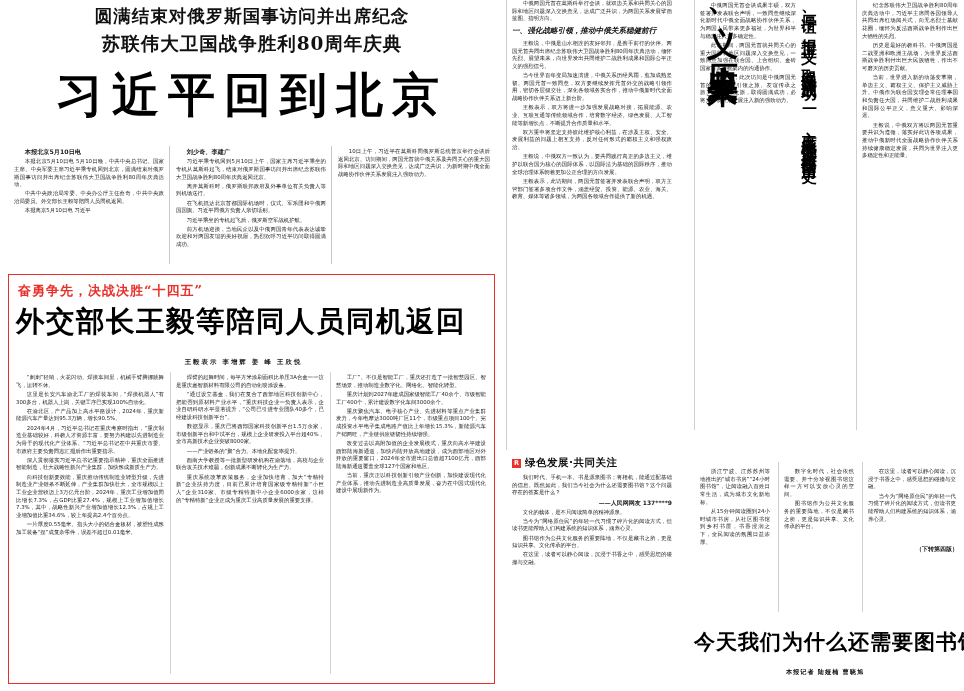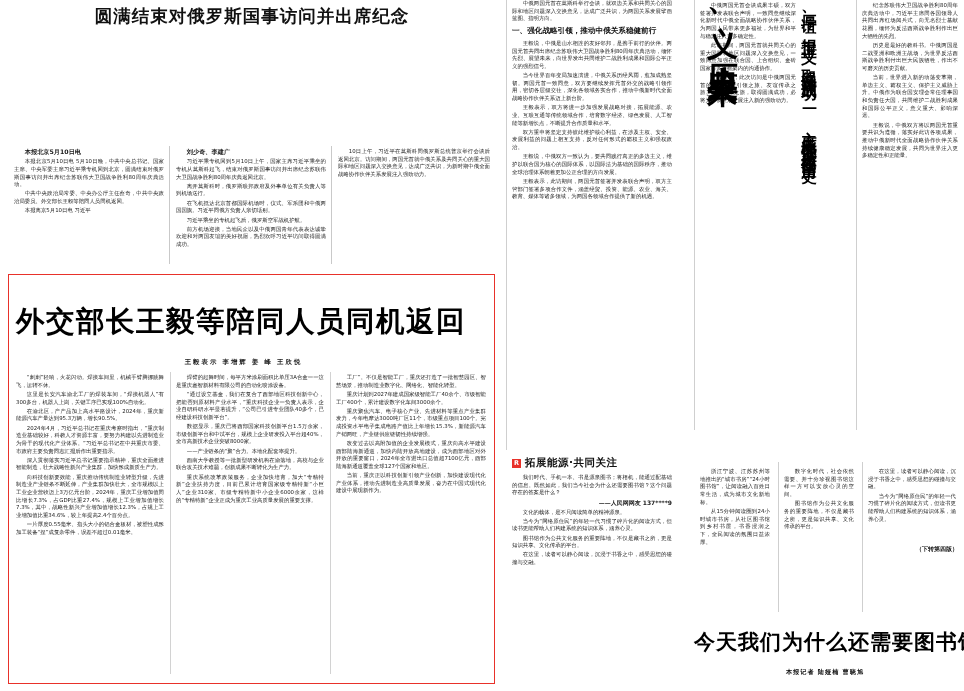--- a/index.html
+++ b/index.html
@@ -40,21 +40,21 @@
 
   .fcol{position:absolute;top:374px;}
   .fc1{left:16px;width:148px;}
   .fc2{left:176px;width:148px;}
   .fc3{left:336px;width:150px;}
   .fvr1{position:absolute;left:170px;top:372px;height:302px;width:1px;background:#d2d2d2;}
   .fvr2{position:absolute;left:330px;top:372px;height:302px;width:1px;background:#d2d2d2;}
 
   
   .mid{position:absolute;left:512px;top:0;width:160px;height:691px;}
-  .mid-head{font-weight:bold;font-size:7.6px;line-height:1.5;margin:0 0 4px 0;text-align:justify;}
+  .mid-head{font-weight:bold;font-size:7.6px;line-height:1.5;margin:0 0 4px 0;text-align:justify;font-style:italic;}
   .midvr{position:absolute;left:506px;top:0;width:1px;height:450px;background:#cfcfcf;}
 
   
   .reader-head{position:absolute;left:512px;top:456px;width:160px;display:flex;align-items:center;gap:4px;}
   .reader-flag{width:9px;height:9px;background:#e8312a;color:#fff;font-size:6.5px;line-height:9px;text-align:center;font-weight:bold;}
   .reader-title{font-weight:bold;font-size:10.5px;letter-spacing:.5px;color:#111;}
   .reader-body{position:absolute;left:512px;top:474px;width:160px;}
   .sign{text-align:right;font-weight:bold;font-size:6px;margin-top:2px;}
 
   
@@ -82,20 +82,22 @@
 </style>
 </head>
 <body>
 
 <div class="page">
 
   <div class="left">
 
     <div class="masthead">
       <div class="mh-line1">圆满结束对俄罗斯国事访问并出席纪念</div>
+      <div class="mh-line2">苏联伟大卫国战争胜利80周年庆典</div>
+      <div class="mh-title">习近平回到北京</div>
     </div>
 
     <div class="vr1"></div>
     <div class="vr2"></div>
 
     <div class="dateline tiny">
       <p><span class="dl-strong">本报北京5月10日电</span></p>
       <p>本报北京5月10日电 5月10日晚，中共中央总书记、国家主席、中央军委主席习近平乘专机回到北京，圆满结束对俄罗斯国事访问并出席纪念苏联伟大卫国战争胜利80周年庆典活动。</p>
       <p>中共中央政治局常委、中央办公厅主任蔡奇，中共中央政治局委员、外交部长王毅等陪同人员同机返回。</p>
       <p>本报离京5月10日电 习近平</p>
@@ -108,20 +110,21 @@
       <p>在飞机抵达北京首都国际机场时，仪式、军乐团和中俄两国国旗。习近平同俄方负责人亲切话别。</p>
       <p>习近平乘坐的专机起飞后，俄罗斯空军战机护航。</p>
       <p>前方机场迎接，当地民众以及中俄两国青年代表表达诚挚欢迎和对两国友谊的美好祝愿，热烈欢呼习近平访问取得圆满成功。</p>
     </div>
 
     <div class="col3 tiny">
       <p>10日上午，习近平在莫斯科同俄罗斯总统普京举行会谈后返回北京。访问期间，两国元首就中俄关系及共同关心的重大国际和地区问题深入交换意见，达成广泛共识，为新时期中俄全面战略协作伙伴关系发展注入强劲动力。</p>
     </div>
 
     <div class="redbox"></div>
+    <div class="kicker">奋勇争先，决战决胜“十四五”</div>
     <div class="feature-title">外交部长王毅等陪同人员同机返回</div>
     <div class="byline">王毅表示 李增辉 姜 峰 王欣悦</div>
 
     <div class="fvr1"></div>
     <div class="fvr2"></div>
 
     <div class="fcol fc1 tiny">
       <p>“刺刺”轻响，火花闪动。焊接车间里，机械手臂腾挪跳舞飞，运转不休。</p>
       <p>这里是长安汽车渝北工厂的焊装车间，“焊接机器人”有300多台，机器人上岗，关键工序已实现100%自动化。</p>
       <p>在渝北区，产产品加上高水平路设计，2024年，重庆新能源汽车产量达到95.3万辆，增长90.5%。</p>
@@ -160,21 +163,21 @@
       <p>当今世界百年变局加速演进，中俄关系历经风雨，愈加成熟坚韧。两国元首一致同意，双方要继续发挥元首外交的战略引领作用，密切各层级交往，深化各领域务实合作，推动中俄新时代全面战略协作伙伴关系迈上新台阶。</p>
       <p>王毅表示，双方将进一步加强发展战略对接，拓展能源、农业、互联互通等传统领域合作，培育数字经济、绿色发展、人工智能等新增长点，不断提升合作质量和水平。</p>
       <p>双方重申将坚定支持彼此维护核心利益，在涉及主权、安全、发展利益的问题上相互支持，反对任何形式的霸权主义和强权政治。</p>
       <p>王毅说，中俄双方一致认为，要共同践行真正的多边主义，维护以联合国为核心的国际体系，以国际法为基础的国际秩序，推动全球治理体系朝着更加公正合理的方向发展。</p>
       <p>王毅表示，此访期间，两国元首签署并发表联合声明，双方主管部门签署多项合作文件，涵盖经贸、投资、能源、农业、海关、教育、媒体等诸多领域，为两国各领域合作提供了新的机遇。</p>
     </div>
   </div>
 
   <div class="reader-head">
     <span class="reader-flag">R</span>
-    <span class="reader-title">拓展能源·共同关注</span>
+    <span class="reader-title">绿色发展·共同关注</span>
   </div>
   <div class="reader-body tiny">
     <p>我们时代、手机一本、书是源泉图书；将相机，能通过配基础的信息。既然如此，我们当今社会为什么还需要图书馆？这个问题存在的答案是什么？</p>
     <p class="sign">——人民网网友 137****9</p>
     <p>文化的载体，是不只阅读简单的精神源泉。</p>
     <p>当今为“网络原住民”的年轻一代习惯了碎片化的阅读方式，但读书更能帮助人们构建系统的知识体系，涵养心灵。</p>
     <p>图书馆作为公共文化服务的重要阵地，不仅是藏书之所，更是知识共享、文化传承的平台。</p>
     <p>在这里，读者可以静心阅读，沉浸于书香之中，感受思想的碰撞与交融。</p>
   </div>
 

